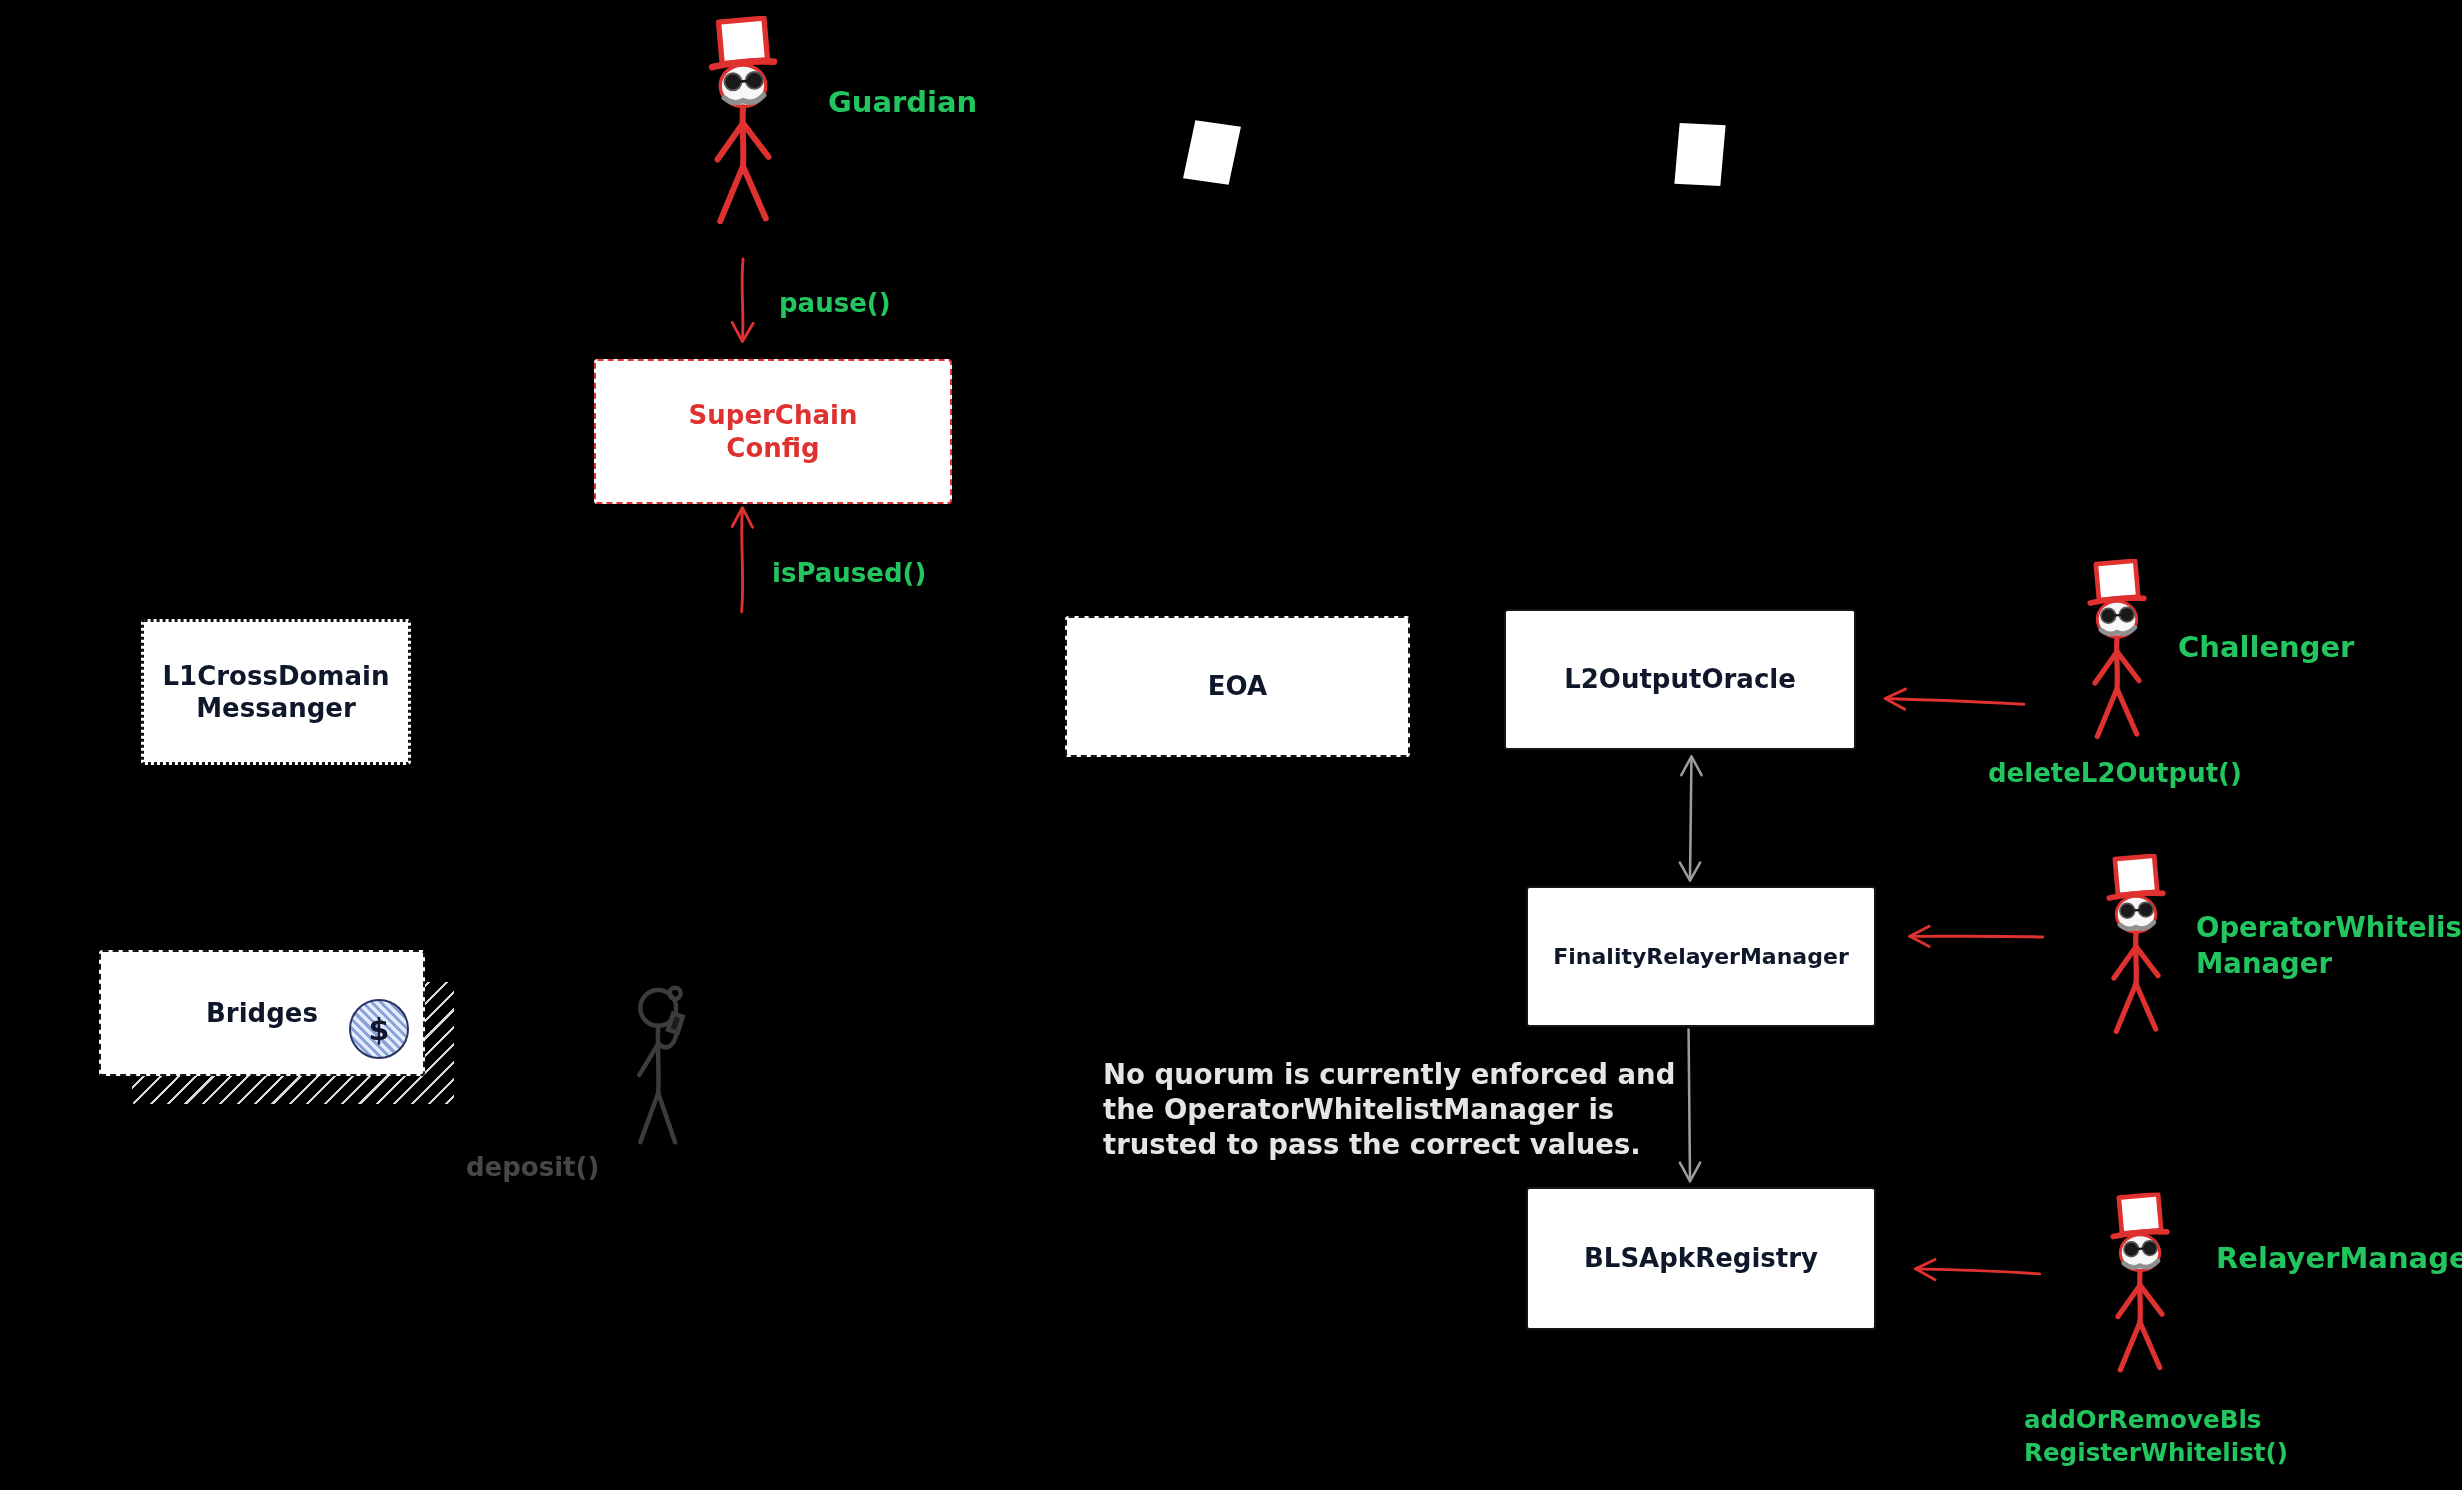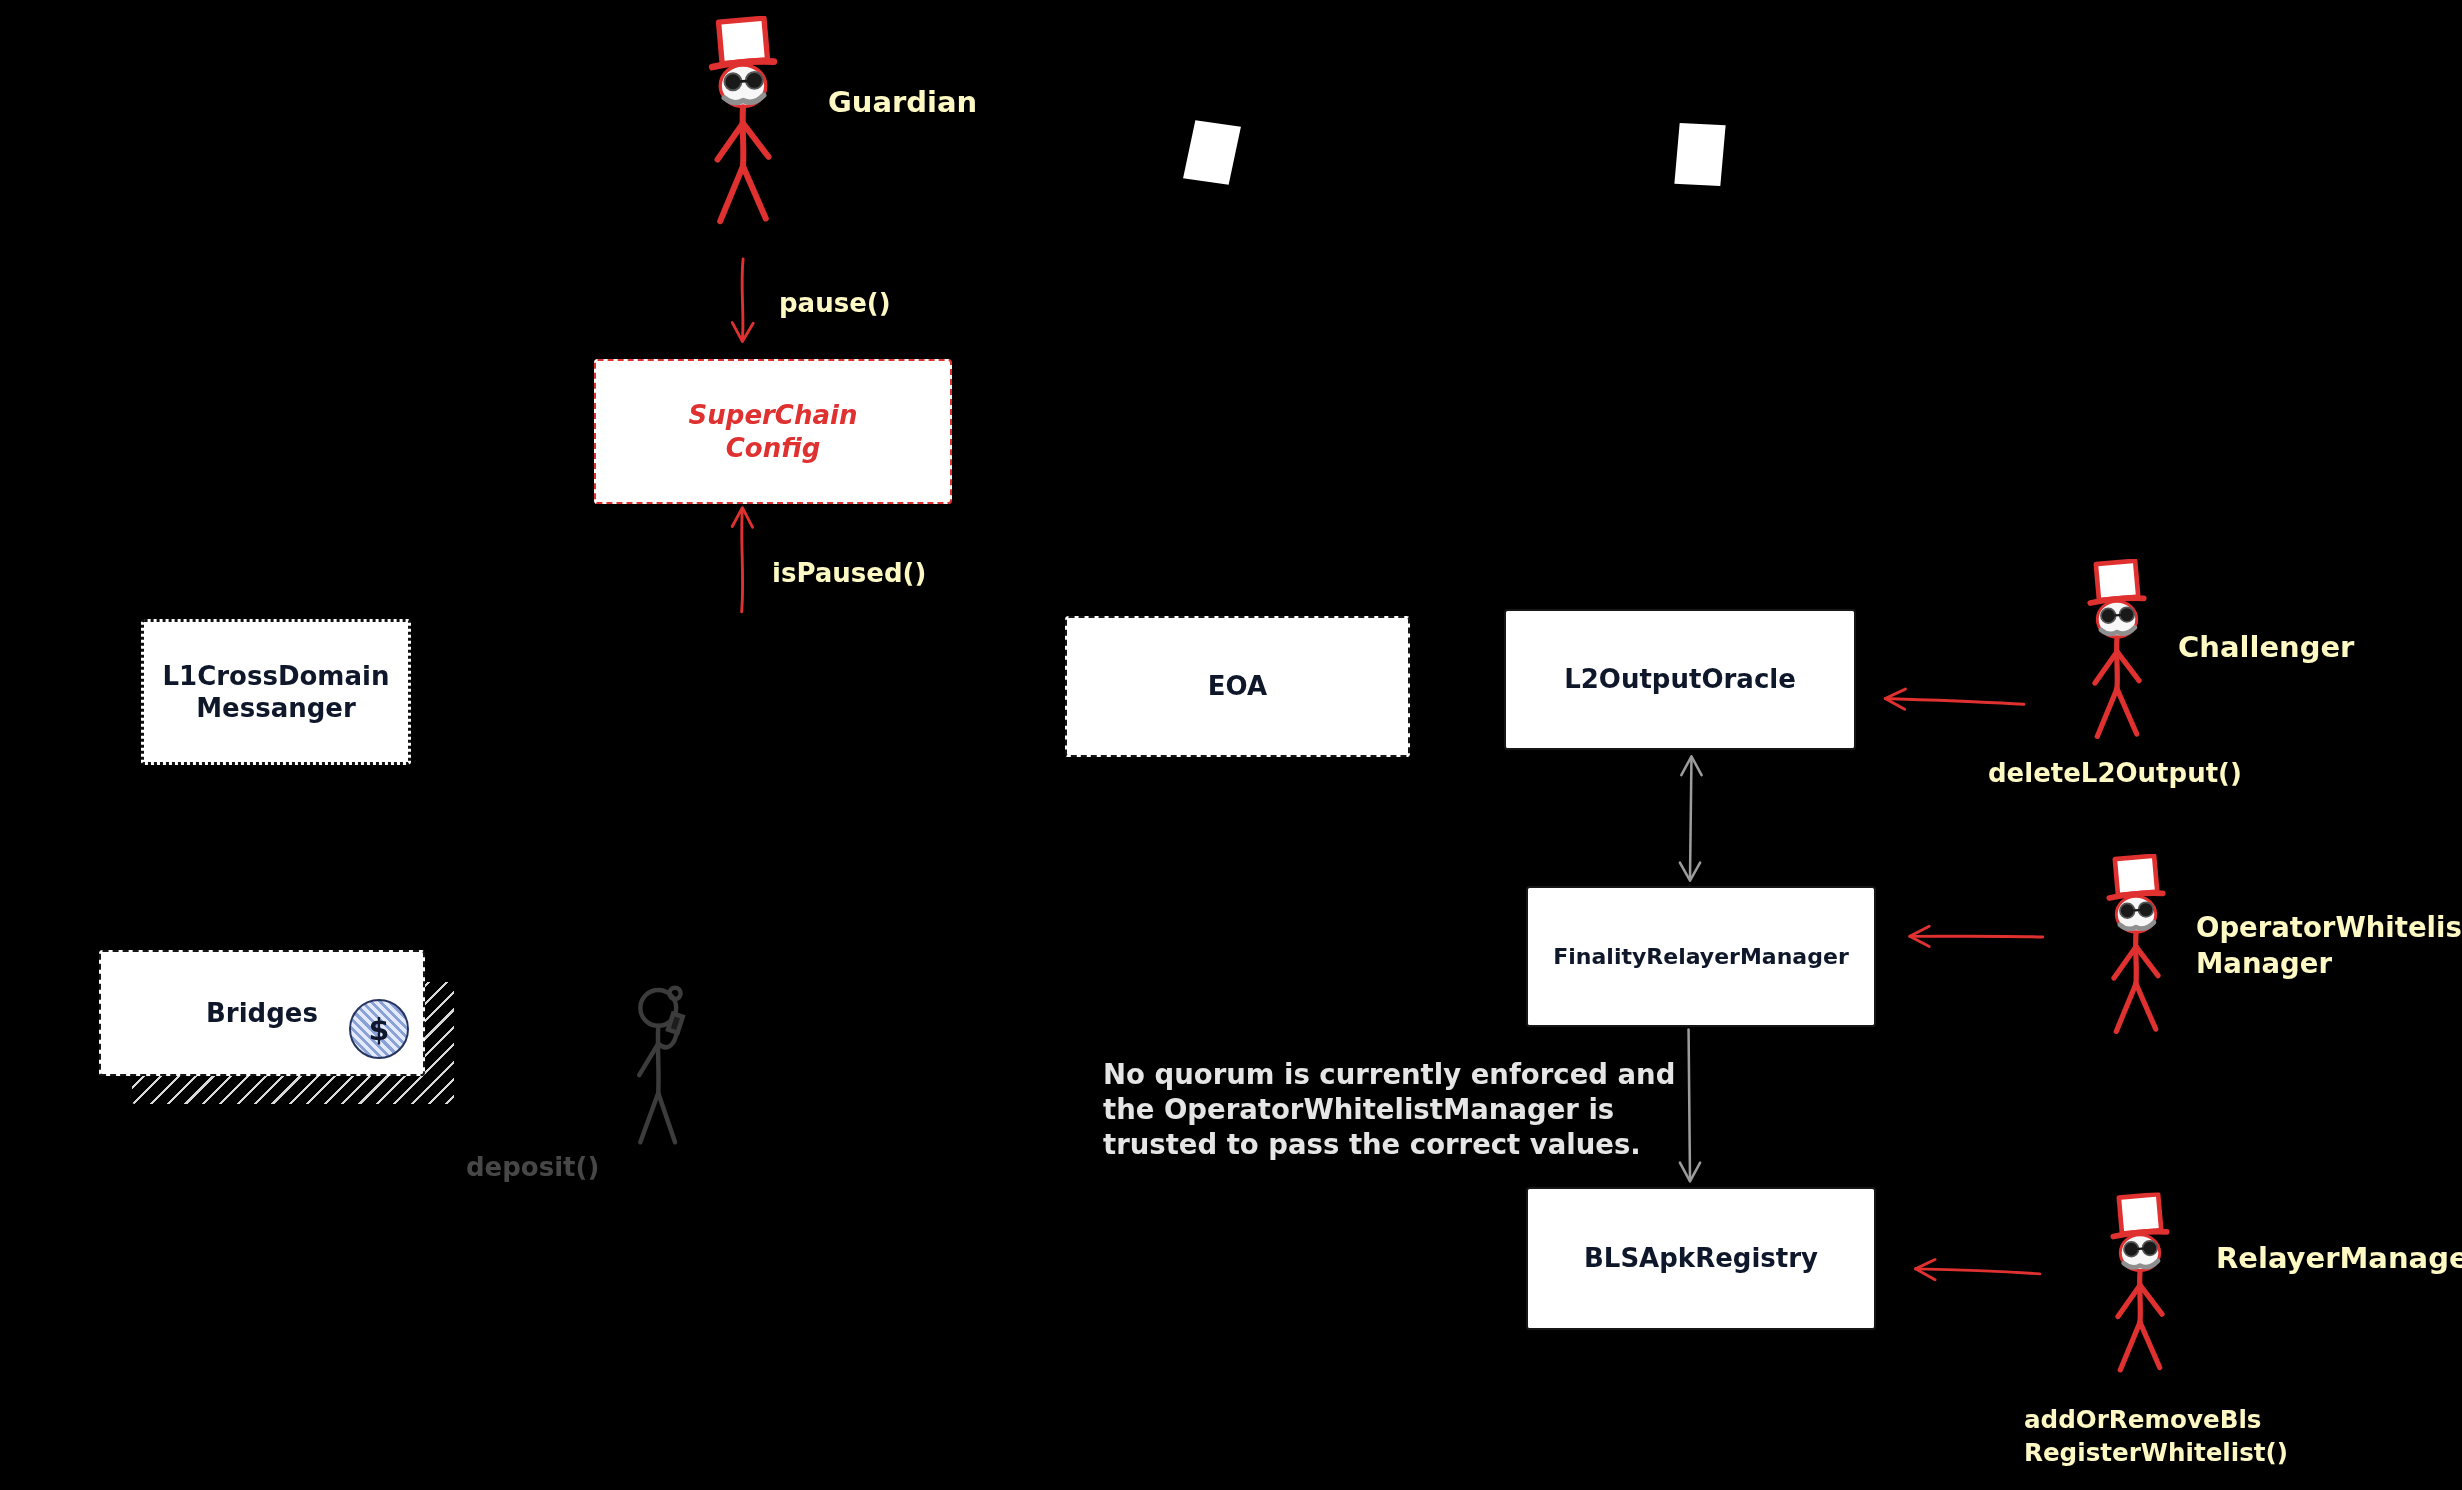--- a/index.html
+++ b/index.html
@@ -10,22 +10,22 @@
   .overlay{position:absolute;left:0;top:0;width:2462px;height:1491px;pointer-events:none;}
   .figure{position:absolute;}
   .box{
     position:absolute;background:#ffffff;display:flex;flex-direction:column;
     align-items:center;justify-content:center;text-align:center;
     color:#0f172a;font-size:26px;font-weight:600;line-height:1.25;border-radius:3.6px;
   }
   .b-solid{border:2.9px solid #161616;}
   .b-dashed{border:2.9px dashed #161616;}
   .b-dotted{border:3.6px dotted #101010;}
-  .box.red{border:2.2px dashed #e03131;color:#e03131;font-style:italic;}
-  .lbl{position:absolute;color:#fef9c3;font-weight:bold;font-size:29px;white-space:nowrap;}
+  .box.red{border:2.2px dashed #e03131;color:#e03131;}
+  .lbl{position:absolute;color:#22c55e;font-weight:bold;font-size:29px;white-space:nowrap;}
   .fn{font-size:26px;text-align:center;}
   .fn-sm{font-size:24.6px;line-height:33px;}
   .lbl.gray{color:#474747;}
   .note{
     position:absolute;color:#e5e5e5;font-weight:bold;font-size:27.5px;line-height:35px;white-space:nowrap;
   }
   .hat-shape{position:absolute;background:#ffffff;}
   .hatch{
     position:absolute;
     background:repeating-linear-gradient(135deg,#d8d8d8 0 2.2px,transparent 2.2px 12.3px);

